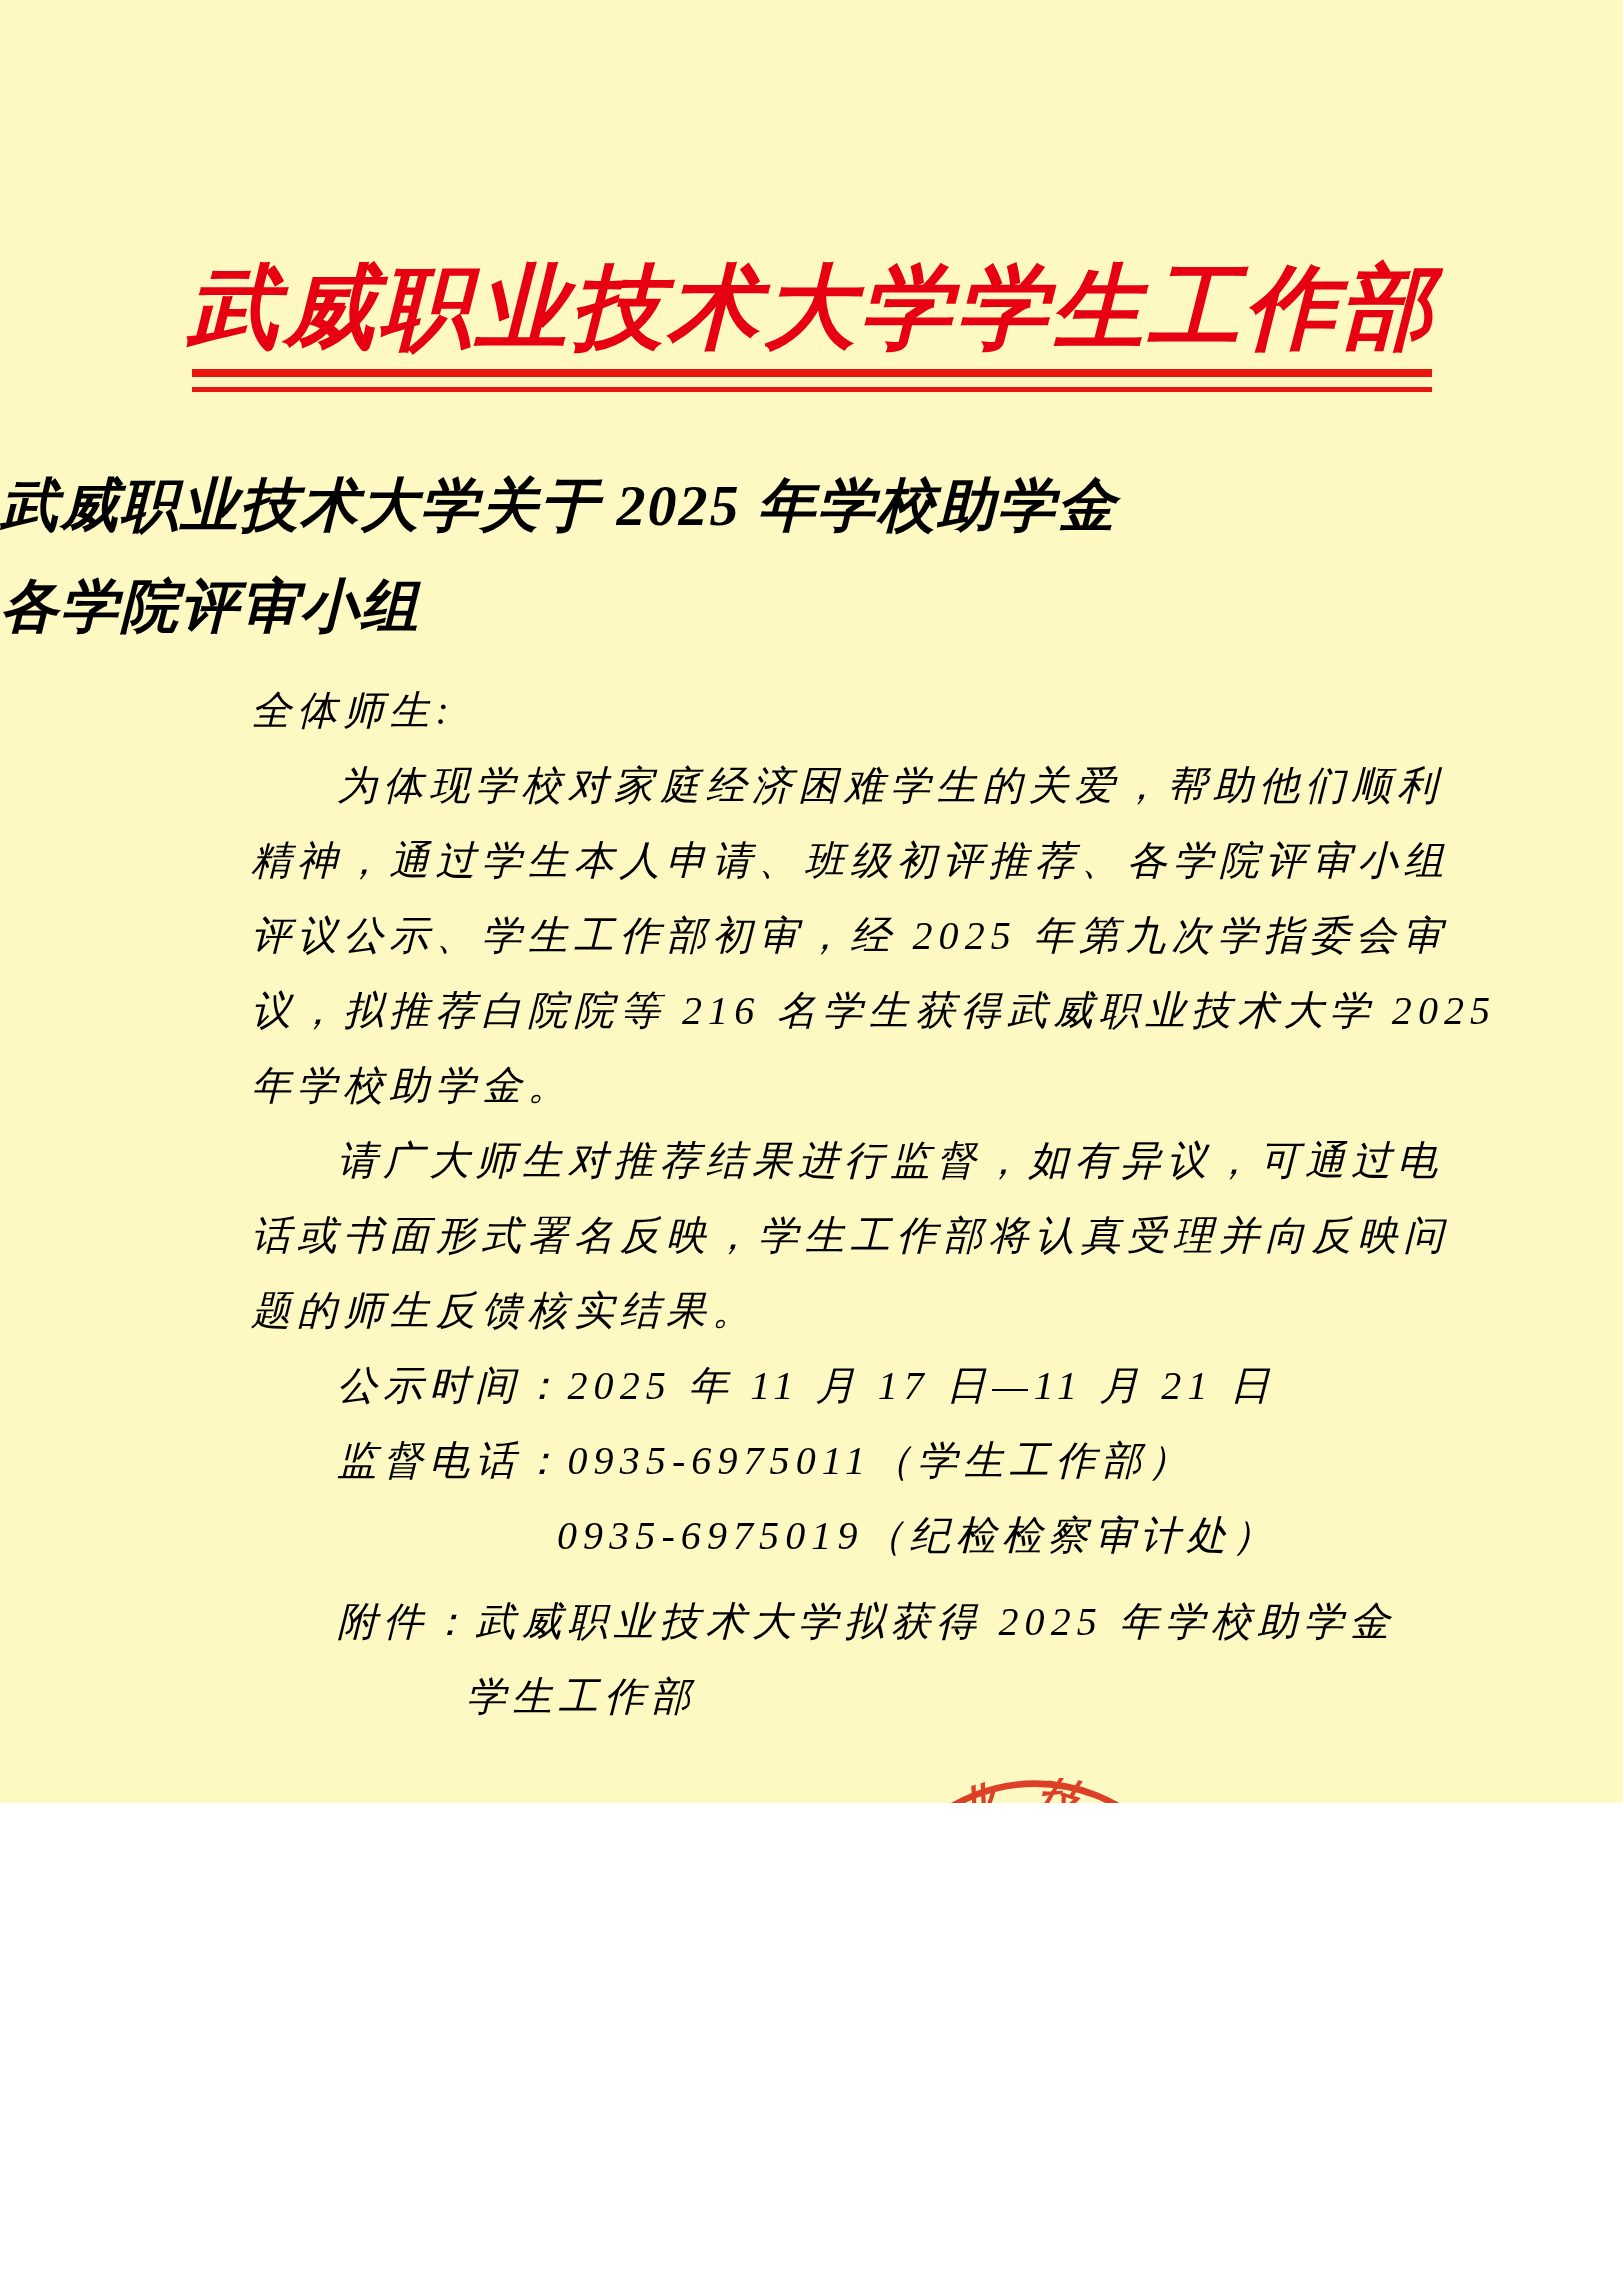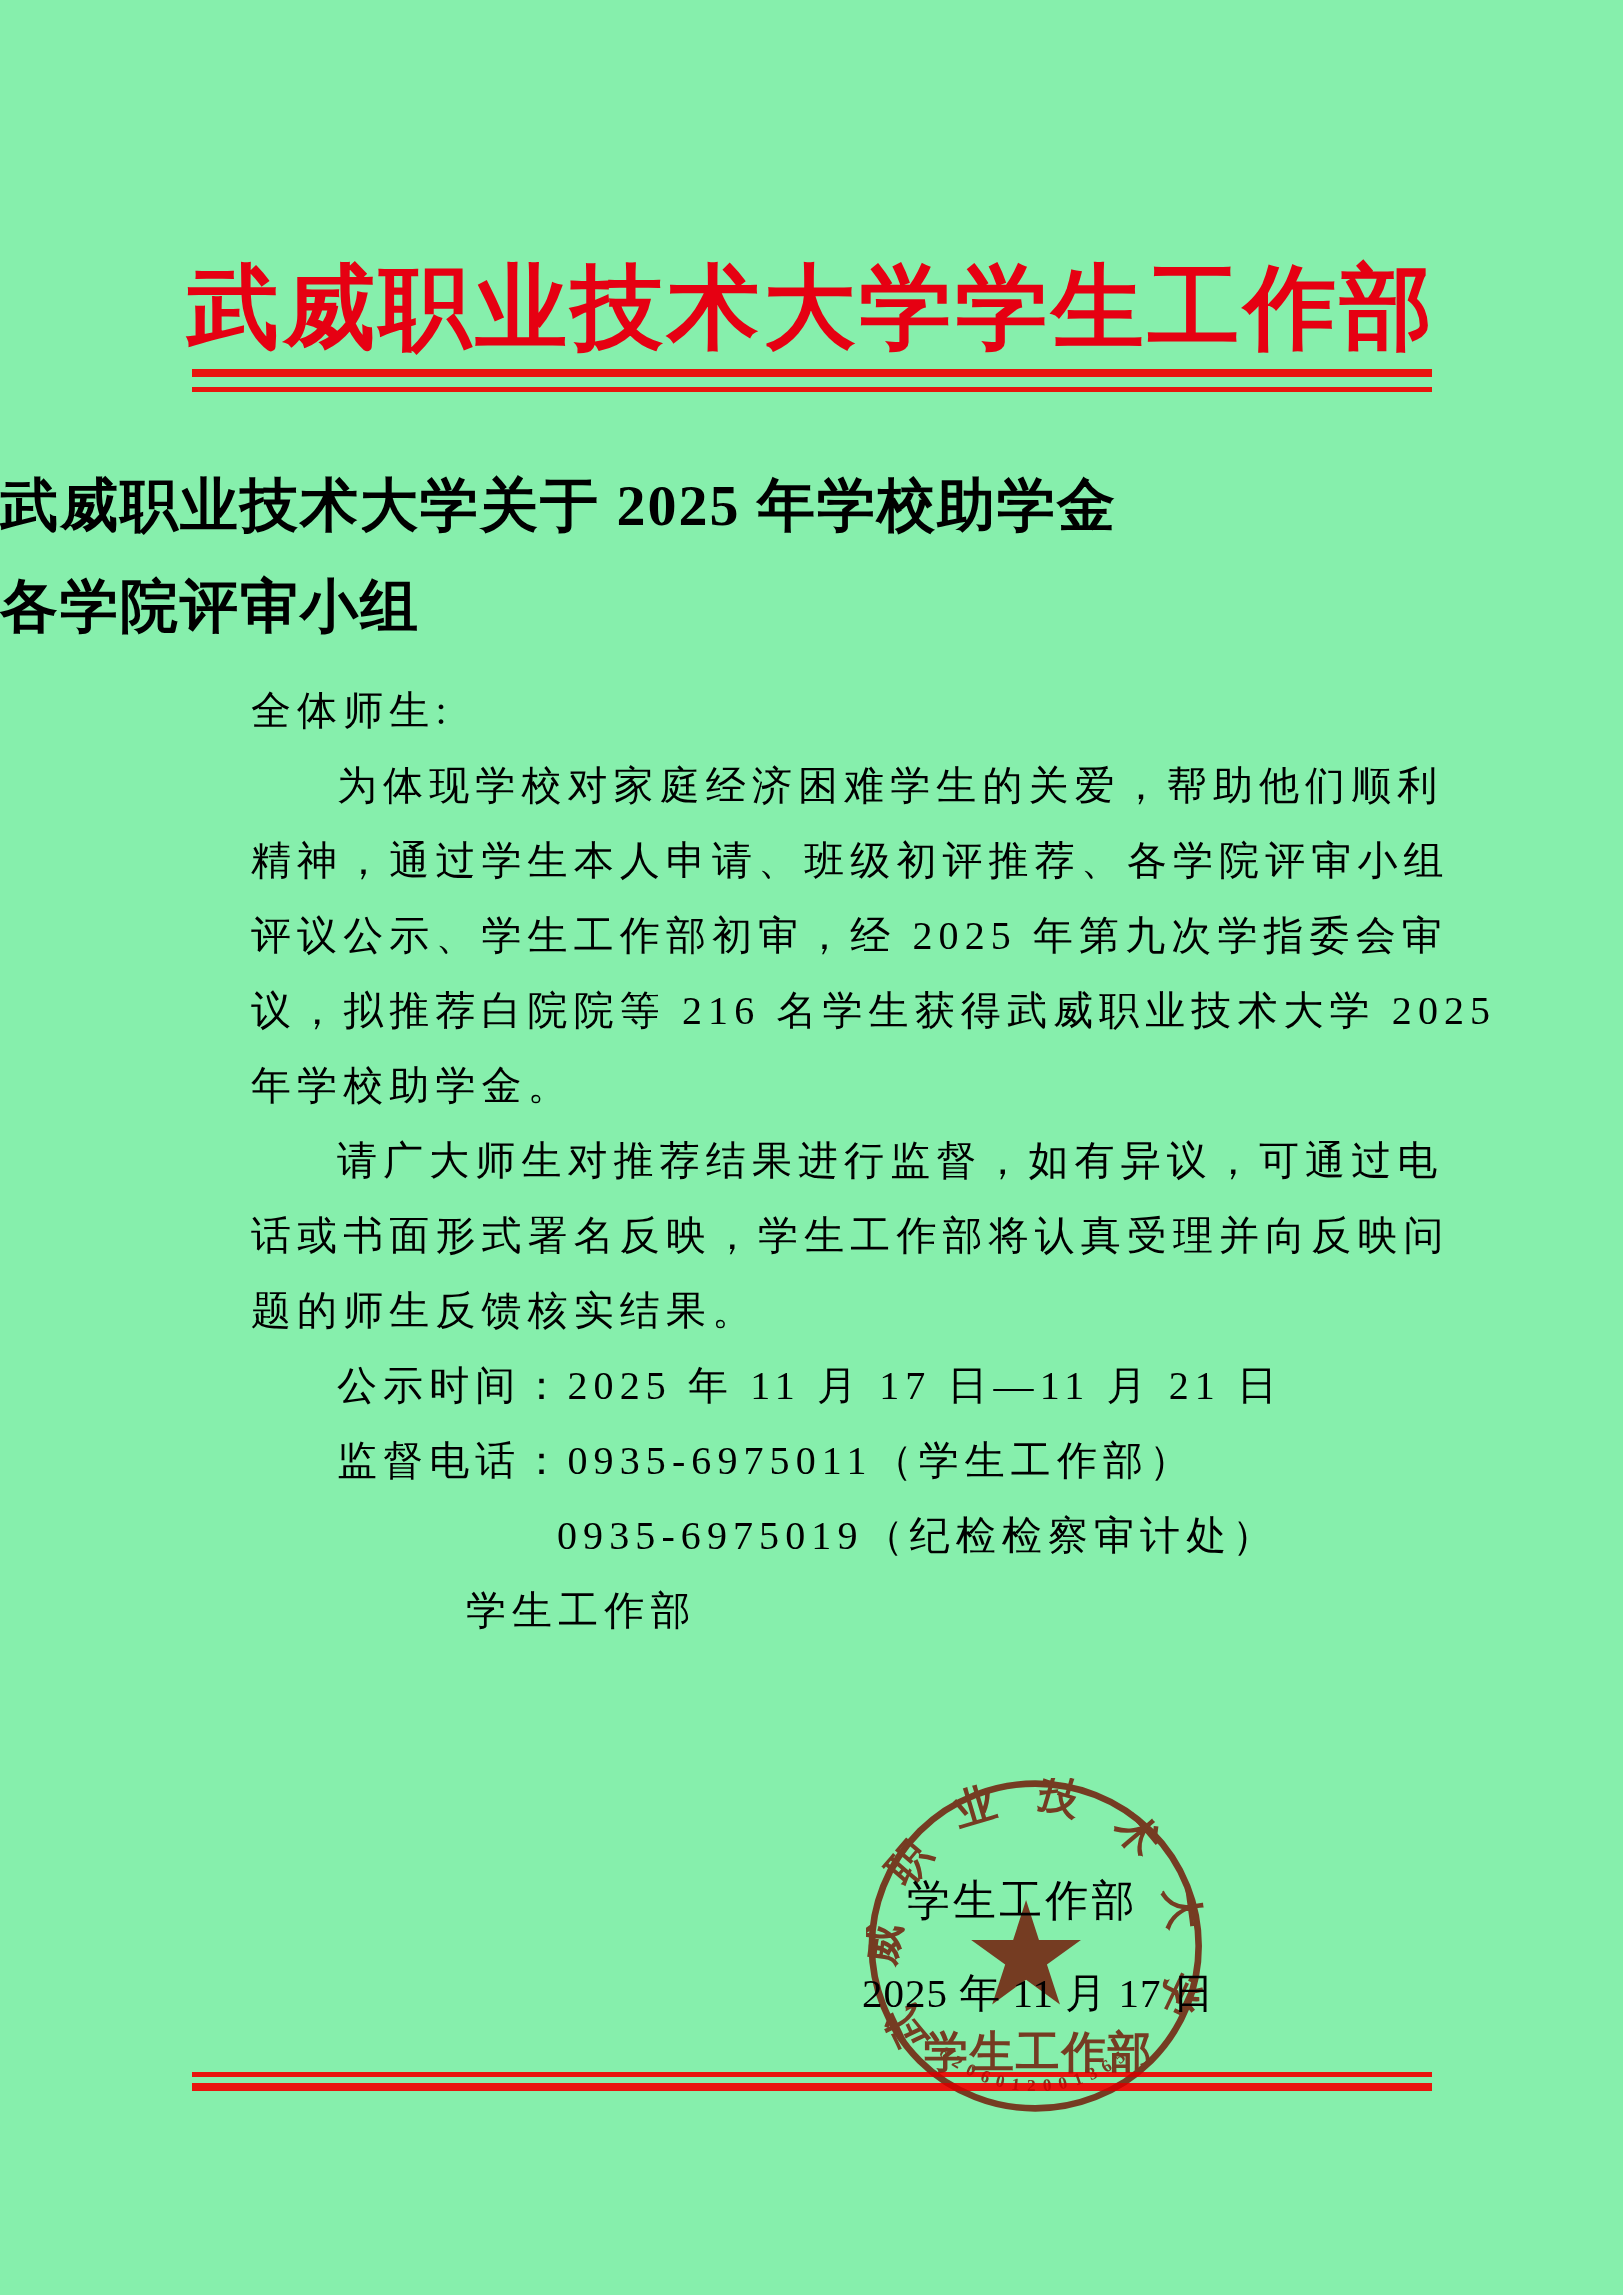--- a/index.html
+++ b/index.html
@@ -1,23 +1,24 @@
 <!DOCTYPE html>
 <html style="font-size:8.2px"><head>
 <meta charset="utf-8">
 <style>
   html, body { margin: 0; padding: 0; background: #ffffff; }
   .page {
     position: relative;
     width: 1623px;
-    height: 2295px;
-    background: #86efac;
+    height: 1803px;
+    background: #fef9c3;
     font-family: "Liberation Serif", "DejaVu Serif", serif;
     color: #000000;
     overflow: hidden;
+    font-style: italic;
   }
 
   
   .masthead {
     position: absolute;
     left: 0; top: 258px; width: 100%;
     text-align: center;
     font-size: 92px;
     line-height: 100px;
     font-weight: bold;
@@ -115,20 +116,21 @@
     <div class="ln">精神，通过学生本人申请、班级初评推荐、各学院评审小组</div>
     <div class="ln">评议公示、学生工作部初审，经 2025 年第九次学指委会审</div>
     <div class="ln">议，拟推荐白院院等 216 名学生获得武威职业技术大学 2025</div>
     <div class="ln">年学校助学金。</div>
     <div class="ln ind">请广大师生对推荐结果进行监督，如有异议，可通过电</div>
     <div class="ln">话或书面形式署名反映，学生工作部将认真受理并向反映问</div>
     <div class="ln">题的师生反馈核实结果。</div>
     <div class="ln ind">公示时间：2025 年 11 月 17 日—11 月 21 日</div>
     <div class="ln ind">监督电话：0935-6975011（学生工作部）</div>
     <div class="ln ind-phone">0935-6975019（纪检检察审计处）</div>
+    <div class="ln ind sp">附件：武威职业技术大学拟获得 2025 年学校助学金</div>
     <div class="ln ind-att">学生工作部</div>
   </div>
 
   <div class="signature">学生工作部</div>
 
   <div class="sig-date">2025 年 11 月 17 日</div>
 
   <div class="rule rule-bot-thin"></div>
   <div class="rule rule-bot-thick"></div>
 

